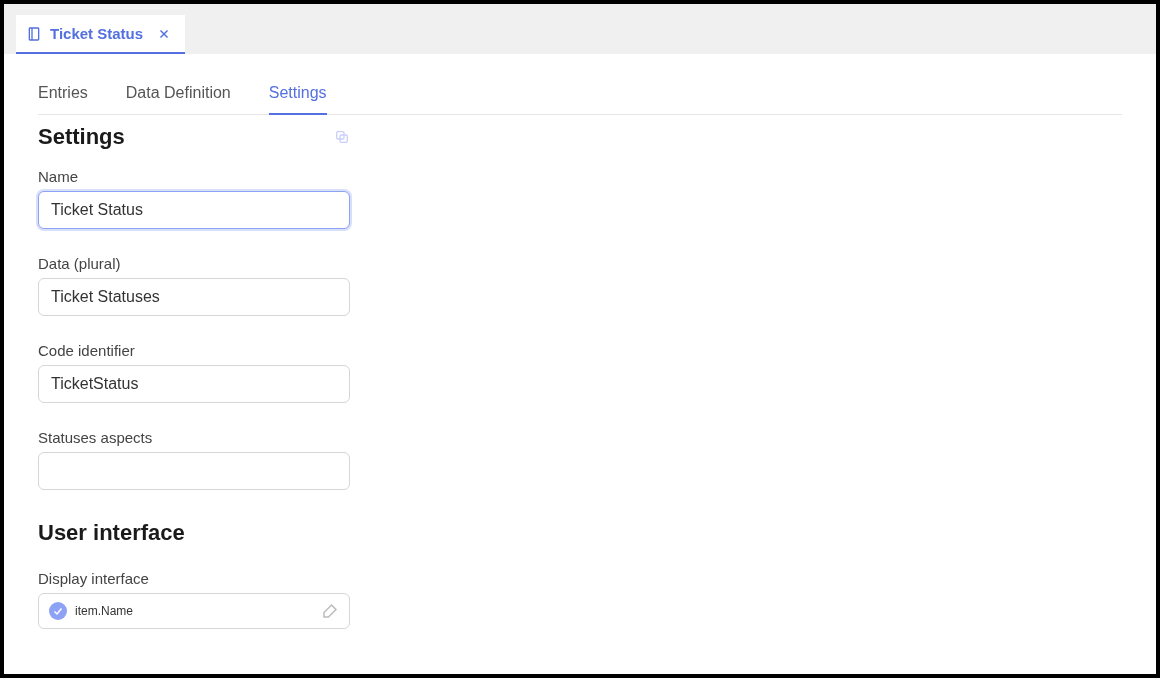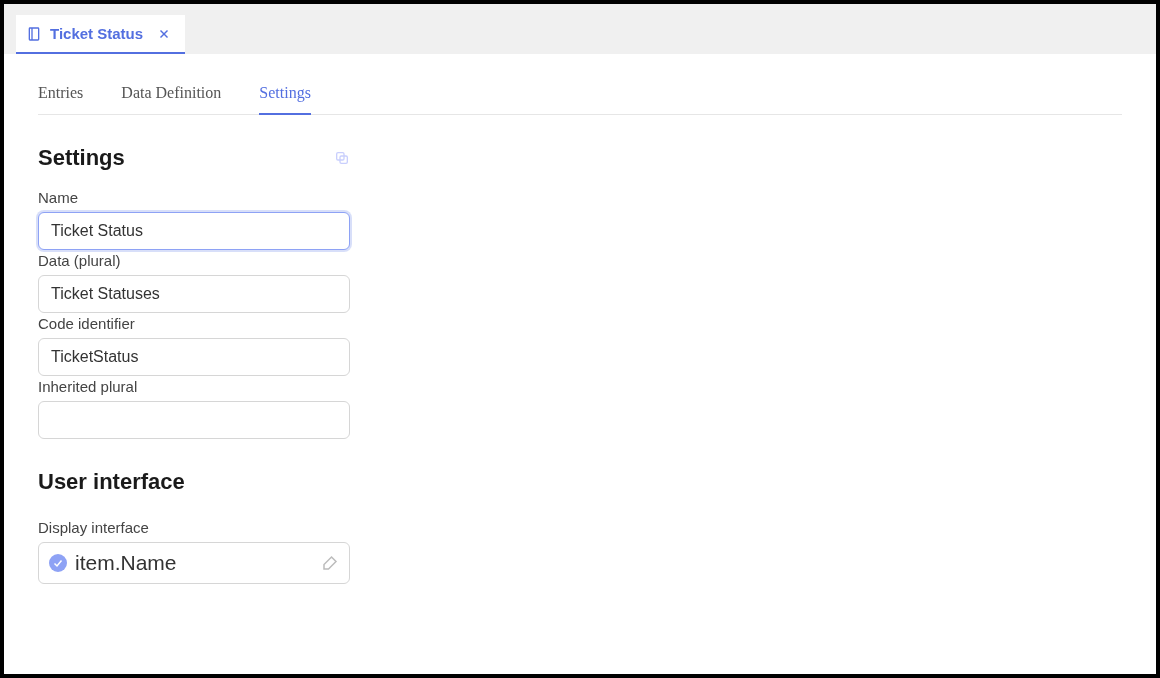--- a/index.html
+++ b/index.html
@@ -42,22 +42,21 @@
     .content {
       background: #fff;
       padding: 30px 34px;
       height: calc(100% - 50px);
       overflow: auto;
     }
     .subtabs {
       display: flex;
       gap: 38px;
       border-bottom: 1px solid #e6e6e6;
-      margin-bottom: 30px;
-      font-family: Liberation Serif, serif;
+      margin-bottom: 9px;
     }
     .subtab {
       padding-bottom: 12px;
       font-size: 16px;
       color: #555;
       cursor: pointer;
       position: relative;
     }
     .subtab.active {
       color: #536fe0;
@@ -88,21 +87,21 @@
       color: #1a1a1a;
       margin-top: 30px;
       margin-bottom: 24px;
     }
     .copy-icon {
       width: 16px; height: 16px;
       color: #c9cffd;
       cursor: pointer;
     }
     .field {
-      margin-bottom: 2px;
+      margin-bottom: 26px;
       width: 312px;
     }
     .field-label {
       font-size: 15px;
       color: #444;
       margin-bottom: 6px;
       display: block;
     }
     .field-input {
       width: 100%;
@@ -132,21 +131,21 @@
       background: #8ea2f5;
       border-radius: 50%;
       display: flex;
       align-items: center;
       justify-content: center;
       color: #fff;
       flex-shrink: 0;
     }
     .expr-text {
       flex: 1;
-      font-size: 21px;
+      font-size: 12px;
       color: #333;
     }
     .edit-icon {
       width: 18px; height: 18px;
       color: #bcbcbc;
       cursor: pointer;
       flex-shrink: 0;
     }
   </style>
 </head>
@@ -196,21 +195,21 @@
     <label class="field-label">Data (plural)</label>
     <input type="text" class="field-input" value="Ticket Statuses" style="">
   </div>
 
   <div class="field">
     <label class="field-label">Code identifier</label>
     <input type="text" class="field-input" value="TicketStatus" style="">
   </div>
 
   <div class="field">
-    <label class="field-label">Inherited plural</label>
+    <label class="field-label">Statuses aspects</label>
     <input type="text" class="field-input" value="" style="">
   </div>
 
   <div class="ui-title">User interface</div>
 
   <div class="field">
     <label class="field-label">Display interface</label>
     <div class="expr-box">
       <span class="check-icon">
         <svg viewBox="0 0 24 24" width="12" height="12" fill="none" stroke="currentColor" stroke-width="3">

